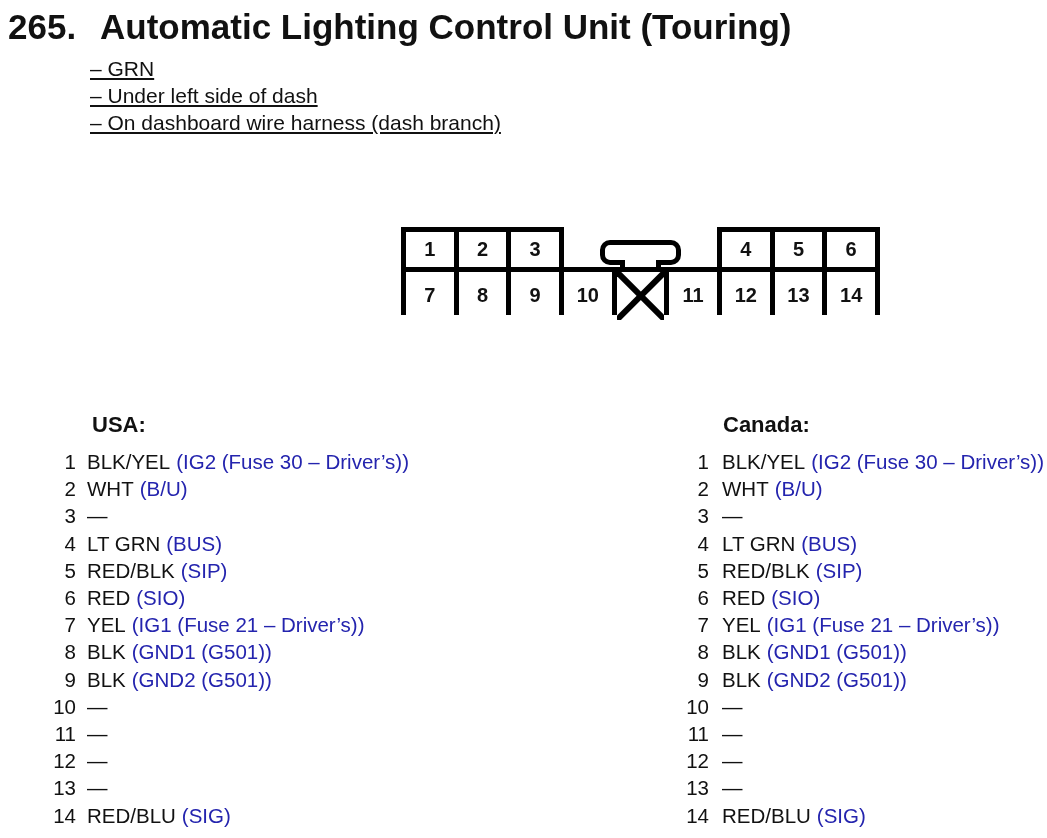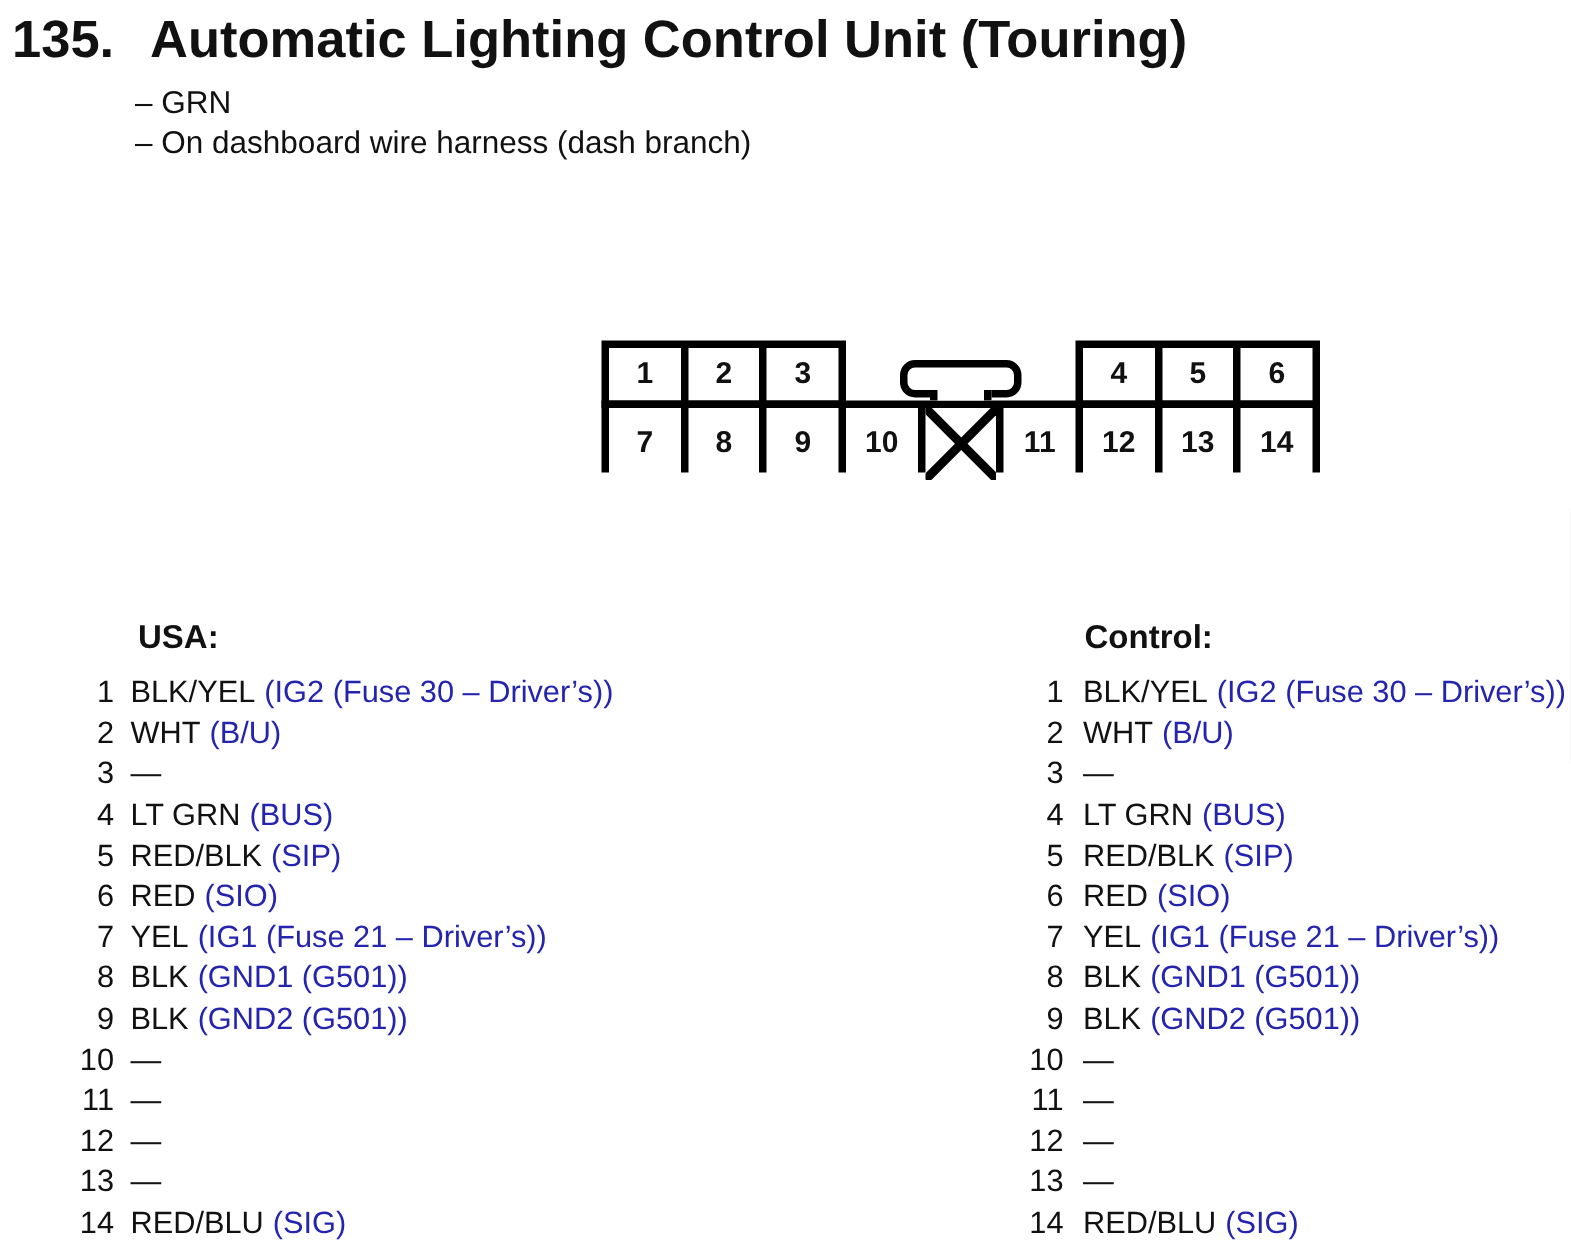--- a/index.html
+++ b/index.html
@@ -21,21 +21,21 @@
   
   .sec-num,.page-title{
     position:absolute;top:7px;
     font-size:35px;font-weight:bold;white-space:nowrap;
   }
   .sec-num{left:8px;}
   .page-title{left:90px;margin-left:10px;}
   .notes{
     position:absolute;left:90px;top:55px;
     list-style:none;
-    font-size:21px;line-height:27px;white-space:nowrap;
+    font-size:21px;line-height:27px;white-space:nowrap;text-decoration:underline;
   }
   
   .connector{position:absolute;left:401px;top:227px;width:479px;height:88px;}
   .pin-grid{
     position:absolute;display:grid;
     background:var(--line-black);
     gap:5px;padding:5px;
   }
   .grid-top-left{left:0;top:0;width:163px;height:45px;grid-template-columns:repeat(3,1fr);}
   .grid-top-right{left:316px;top:0;width:163px;height:45px;grid-template-columns:repeat(3,1fr);}
@@ -72,25 +72,26 @@
   .pin-row{font-size:20.5px;line-height:27.2px;white-space:nowrap;}
   .pin-num{display:inline-block;width:28px;text-align:right;margin-right:11px;}
   #canada-rows .pin-num{margin-right:13px;}
   .pin-signal{color:var(--signal-blue);margin-left:6px;text-align:center;}
 </style>
 </head>
 <body>
 
 <div class="page">
 
-  <span class="sec-num">135.</span>
+  <span class="sec-num">265.</span>
   <h1 class="page-title">Automatic Lighting Control Unit (Touring)</h1>
 
   <ul class="notes">
     <li>– GRN</li>
+      <li>– Under left side of dash</li>
       <li>– On dashboard wire harness (dash branch)</li>
   </ul>
 
   <div class="connector">
 
     <div class="pin-grid grid-top-left">
       <div class="pin-cell">1</div>
       <div class="pin-cell">2</div>
       <div class="pin-cell">3</div>
     </div>
@@ -161,21 +162,21 @@
       <span class="pin-num">12</span><span class="pin-wire">—</span><span class="pin-signal"></span>
     </div>
       <div class="pin-row">
       <span class="pin-num">13</span><span class="pin-wire">—</span><span class="pin-signal"></span>
     </div>
       <div class="pin-row">
       <span class="pin-num">14</span><span class="pin-wire">RED/BLU</span><span class="pin-signal">(SIG)</span>
     </div>
   </div>
 
-  <h2 class="pinout-header" id="canada-header">Control:</h2>
+  <h2 class="pinout-header" id="canada-header">Canada:</h2>
   <div class="rows" id="canada-rows">
     <div class="pin-row">
       <span class="pin-num">1</span><span class="pin-wire">BLK/YEL</span><span class="pin-signal">(IG2 (Fuse 30 – Driver’s))</span>
     </div>
       <div class="pin-row">
       <span class="pin-num">2</span><span class="pin-wire">WHT</span><span class="pin-signal">(B/U)</span>
     </div>
       <div class="pin-row">
       <span class="pin-num">3</span><span class="pin-wire">—</span><span class="pin-signal"></span>
     </div>

